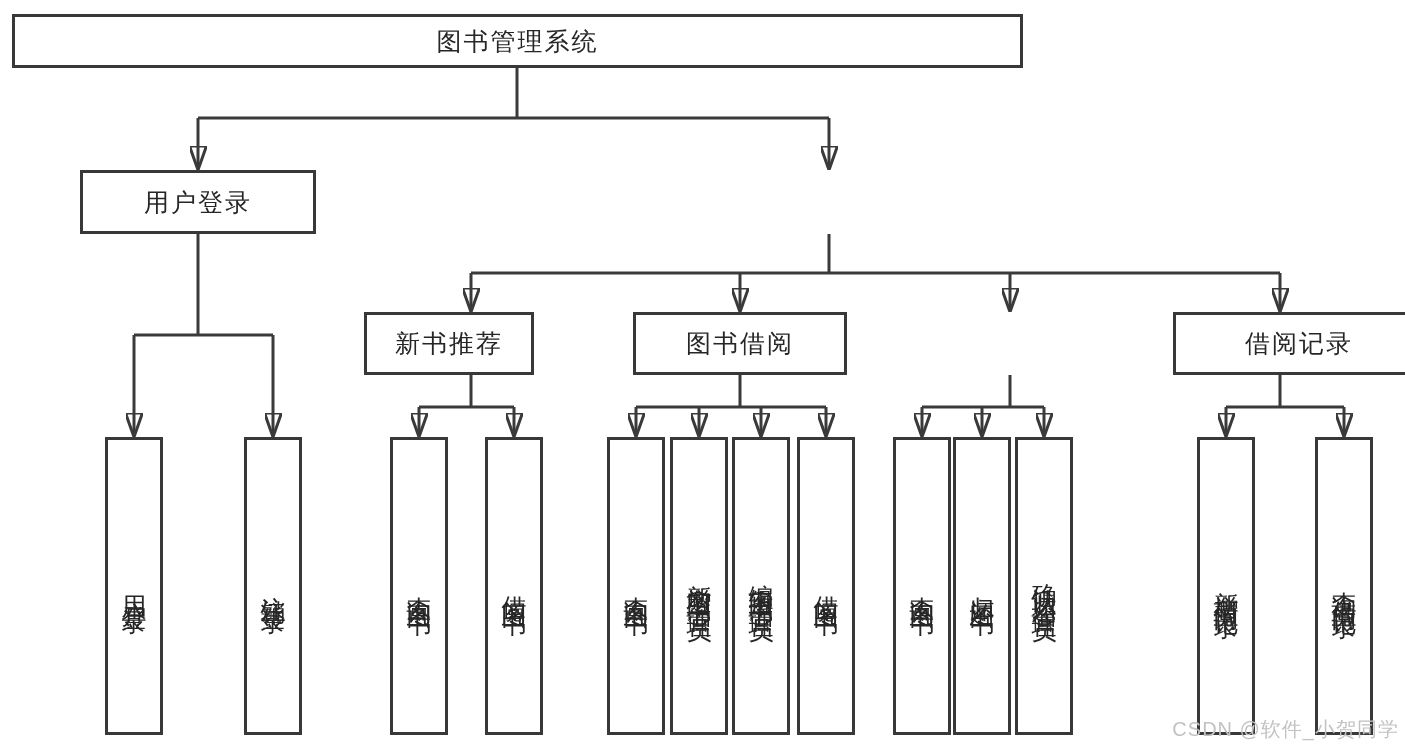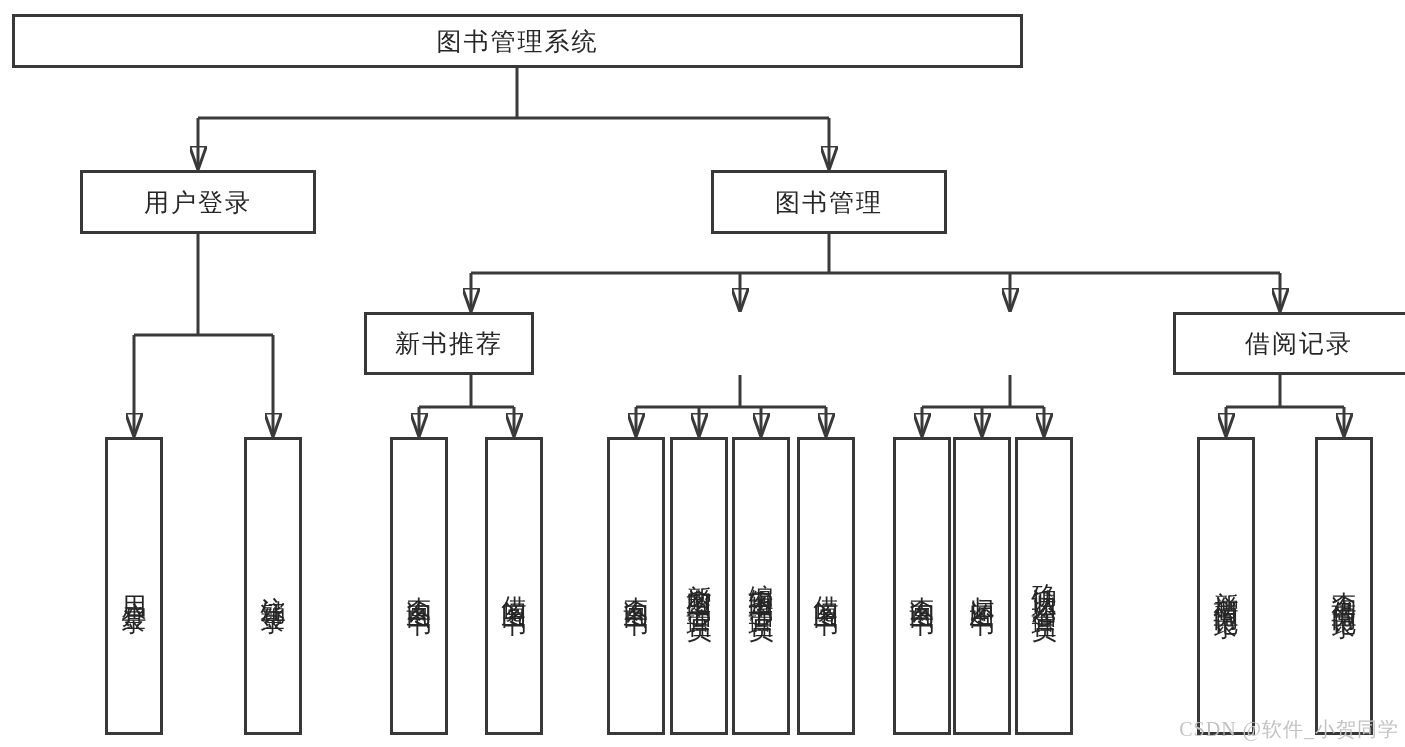--- a/index.html
+++ b/index.html
@@ -1,21 +1,21 @@
 <!DOCTYPE html>
 <html><head>
 <meta charset="utf-8">
 <style>
   html, body { margin: 0; padding: 0; background: #ffffff; }
   .canvas {
     position: relative;
     width: 1405px;
     height: 747px;
     background: #ffffff;
-    font-family: Liberation Serif, serif;
+    font-family: Liberation Sans, sans-serif;
     overflow: hidden;
   }
   svg.connectors {
     position: absolute;
     left: 0; top: 0;
     width: 1405px; height: 747px;
     pointer-events: none;
   }
   svg.connectors path {
     stroke: #3a3a3a;
@@ -100,26 +100,26 @@
     <path class="drop" d="M1344 407 V434"></path>
   </svg>
 
   <div class="node h" style="left:12px;top:14px;width:1011px;height:54px">
     <span>图书管理系统</span>
   </div>
 
   <div class="node h" style="left:80px;top:170px;width:236px;height:64px">
     <span>用户登录</span>
   </div>
-  <div class="node h" style="left:711px;top:170px;width:236px;height:64px">
-    <span>图书管理</span>
-  </div>
 
   <div class="node h" style="left:364px;top:312px;width:170px;height:63px">
     <span>新书推荐</span>
+  </div>
+  <div class="node h" style="left:633px;top:312px;width:214px;height:63px">
+    <span>图书借阅</span>
   </div>
   <div class="node h" style="left:1173px;top:312px;width:252px;height:63px">
     <span>借阅记录</span>
   </div>
 
   <div class="node v" style="left:105px;top:437px;width:58px;height:298px">
     <span>用户登录</span>
   </div>
   <div class="node v" style="left:244px;top:437px;width:58px;height:298px">
     <span>注销登录</span>

